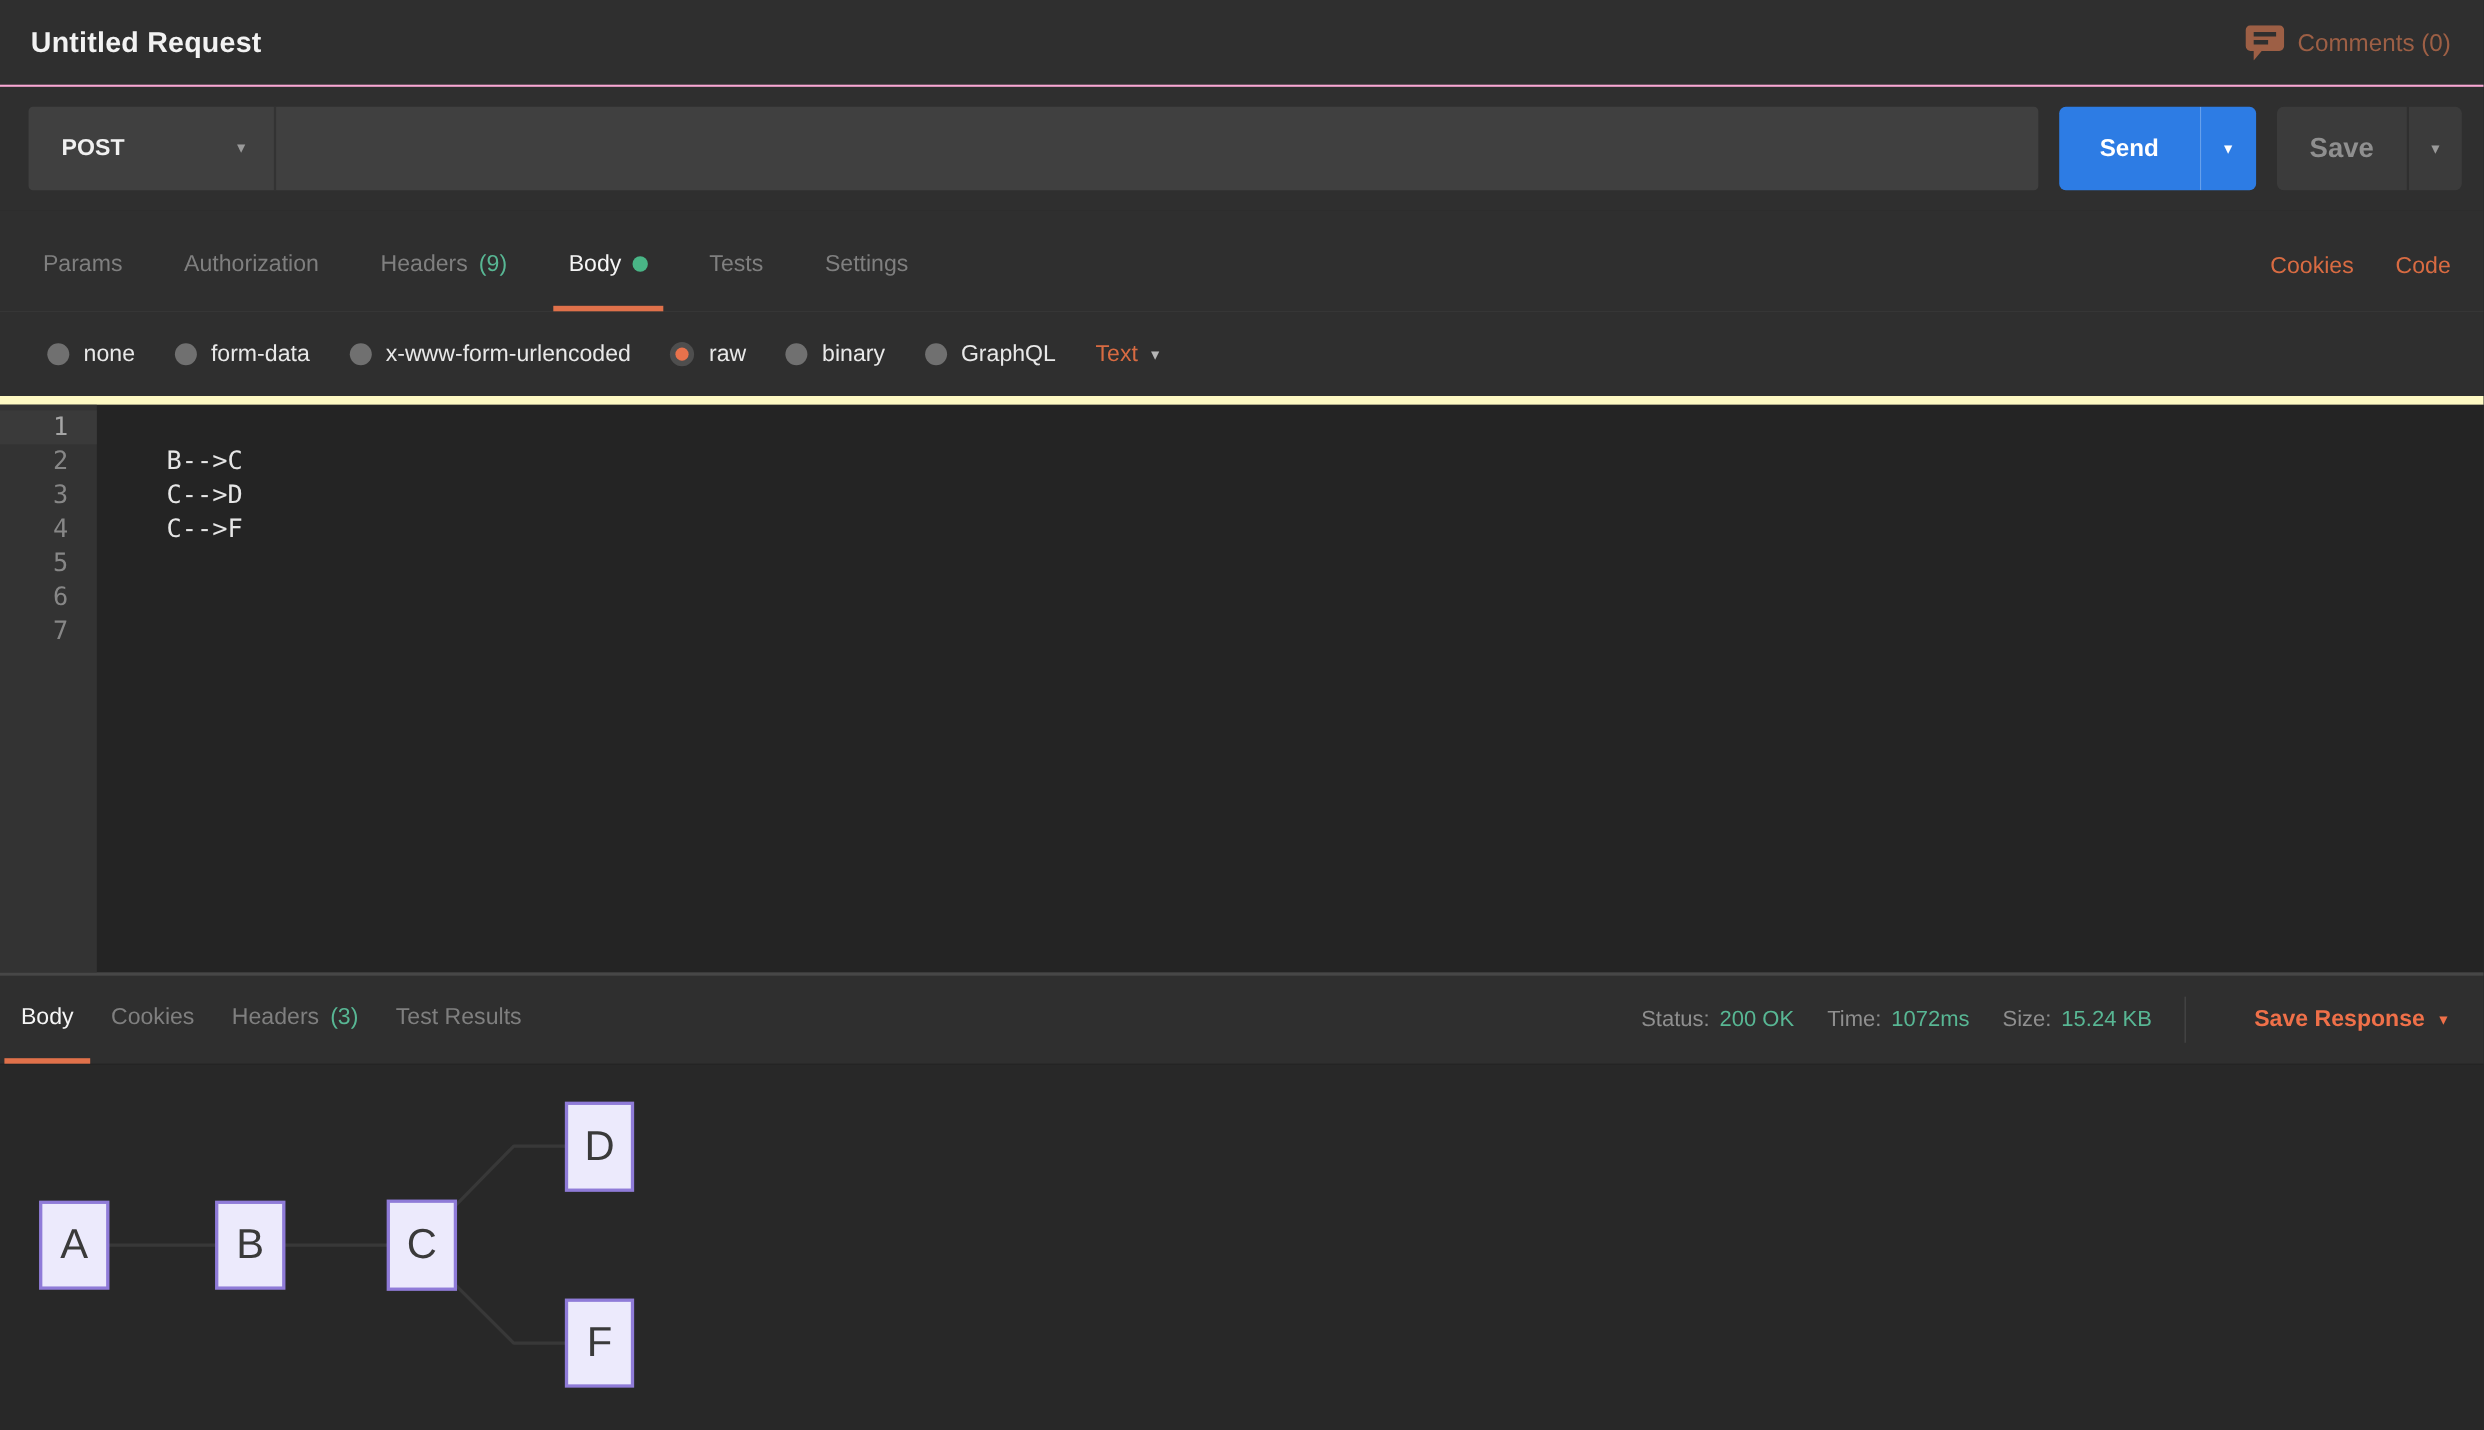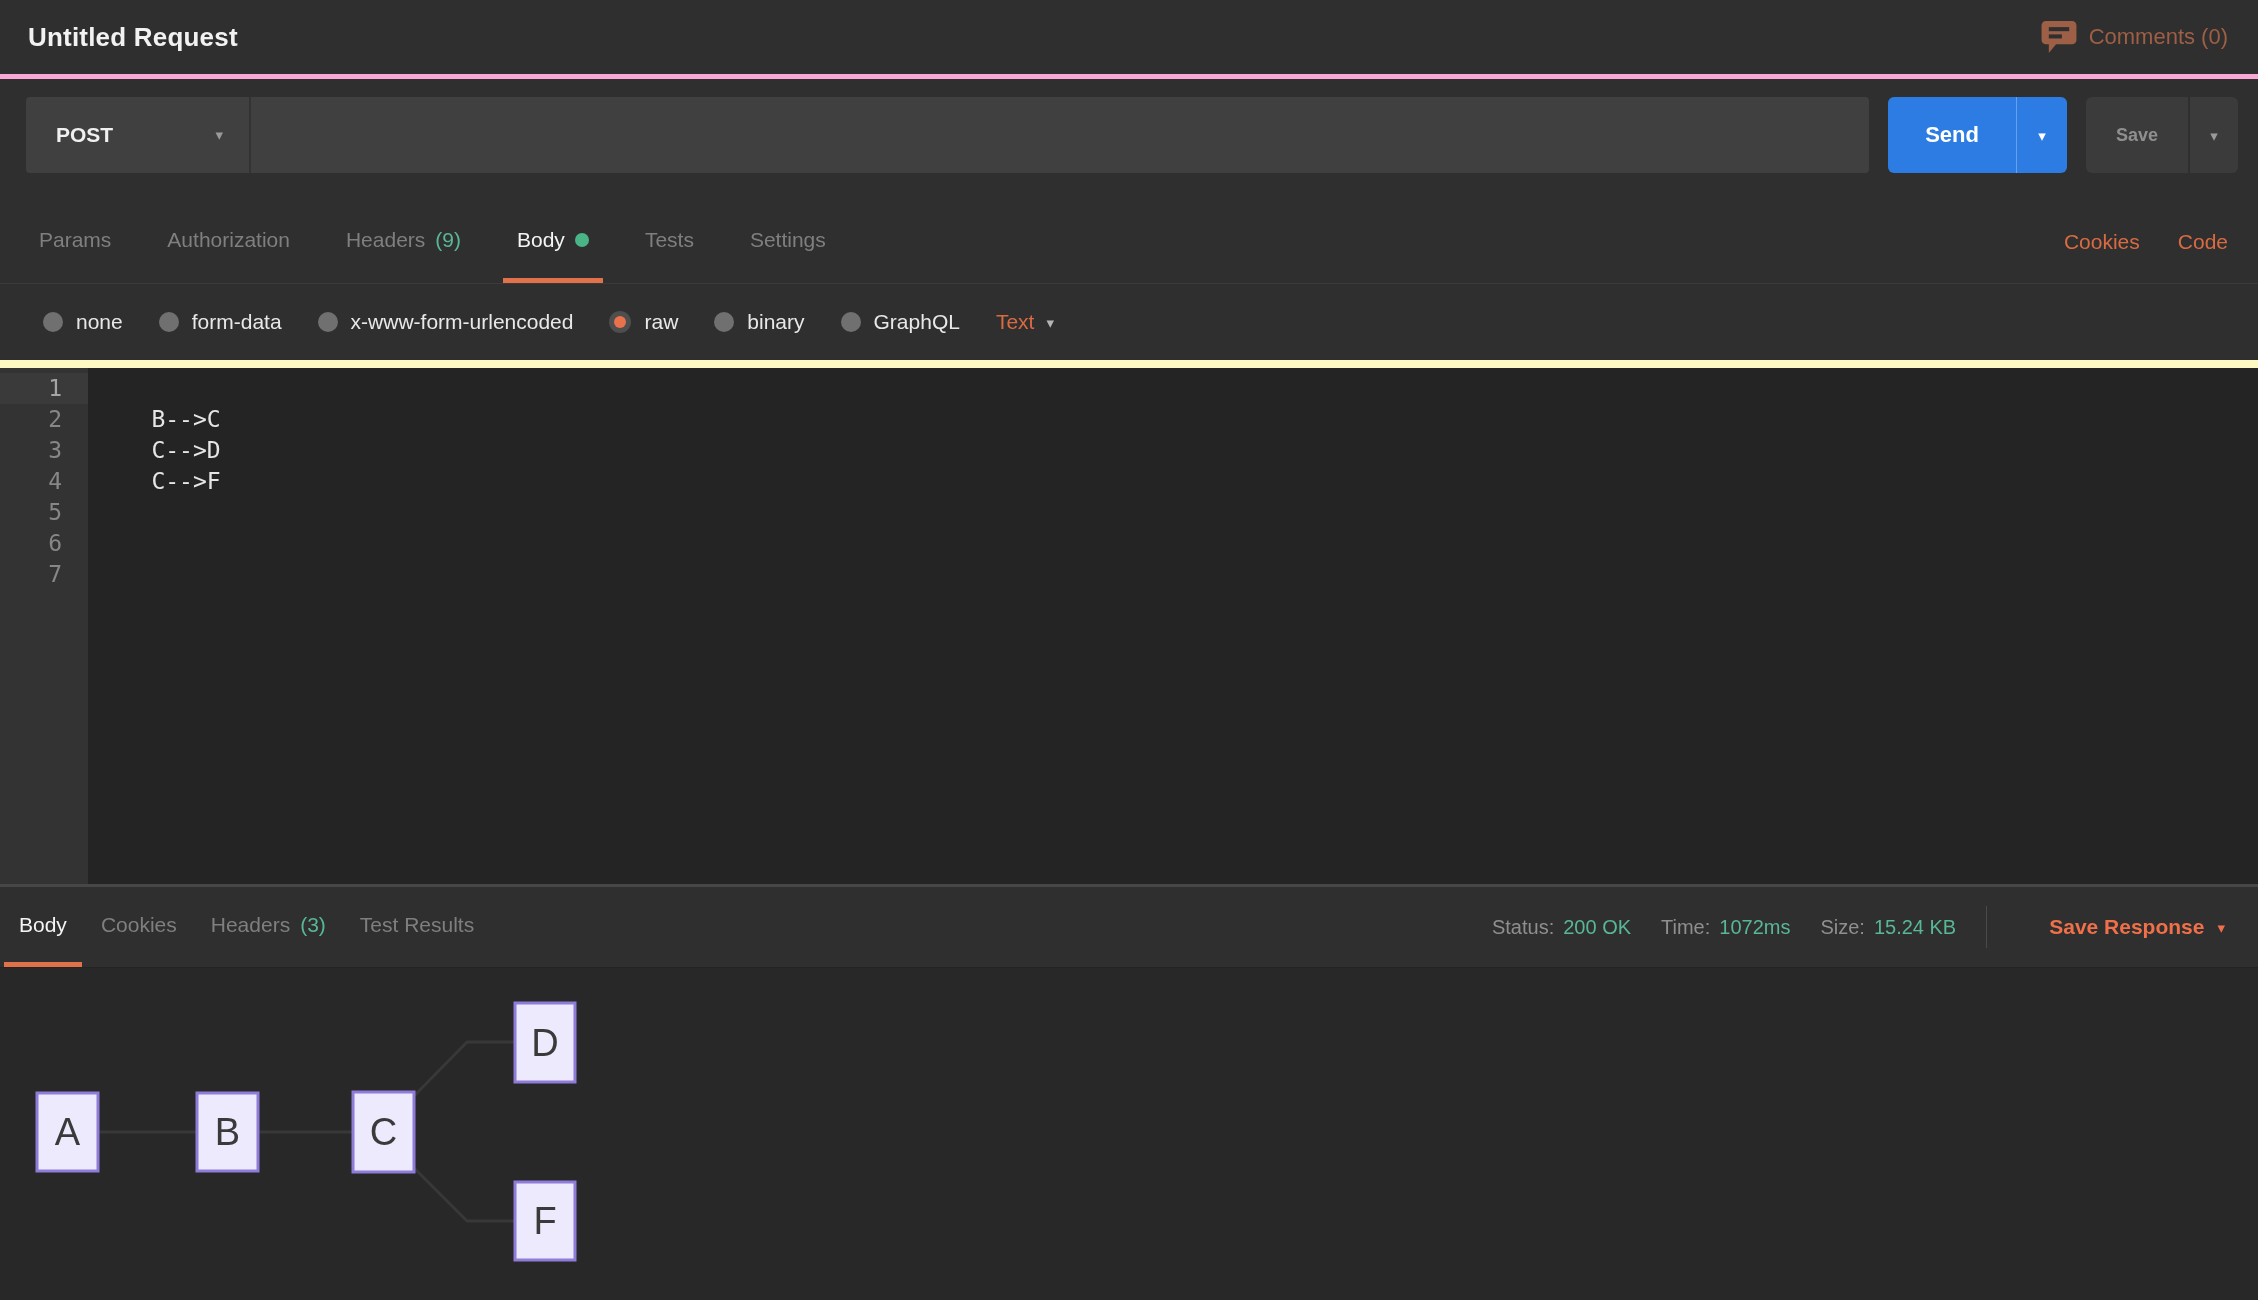--- a/index.html
+++ b/index.html
@@ -5,21 +5,21 @@
   * { box-sizing: border-box; margin: 0; padding: 0; }
   html, body { background: #282828; }
   body { font-family: "Liberation Sans", sans-serif; }
   #app {
     position: relative; width: 2258px; height: 1300px;
     background: #282828; overflow: hidden; color: #ddd;
   }
 
   
   .top-bar {
-    height: 79px; background: #2f2f2f; border-bottom: 5px solid #f9a8d4;
+    height: 79px; background: #2f2f2f; border-bottom: 2px solid #f9a8d4;
     display: flex; align-items: center; justify-content: space-between;
     padding: 0 30px 0 28px;
   }
   .req-title { font-size: 26px; font-weight: 700; color: #f2f2f2; letter-spacing: .2px; }
   .comments { display: flex; align-items: center; gap: 12px; color: var(--comments); font-size: 22px; cursor: pointer; }
   .comments svg { display: block; }
 
   
   .request-row {
     height: 112px; background: #2f2f2f;
@@ -37,21 +37,21 @@
   .chev { color: #9a9a9a; font-size: 15px; line-height: 1; }
   .url-input {
     flex: 1; background: transparent; border: none; outline: none;
     color: #d9d9d9; font-size: 21px; padding: 0 22px; font-family: "Liberation Sans", sans-serif;
   }
   .split-btn { display: flex; align-items: stretch; height: 76px; border-radius: 6px; overflow: hidden; cursor: pointer; }
   .send-btn { background: var(--blue); }
   .send-btn .btn-main { padding: 0 37px; display: flex; align-items: center; color: #fff; font-size: 22px; font-weight: 600; }
   .send-btn .btn-caret { width: 51px; display: flex; align-items: center; justify-content: center; color: #fff; border-left: 1px solid rgba(255,255,255,.28); font-size: 15px; }
   .save-btn { background: #3b3b3b; }
-  .save-btn .btn-main { padding: 0 30px; display: flex; align-items: center; color: #8f8f8f; font-size: 18px; font-weight: 600; }
+  .save-btn .btn-main { padding: 0 30px; display: flex; align-items: center; color: #8f8f8f; font-size: 25px; font-weight: 600; }
   .save-btn .btn-caret { width: 50px; display: flex; align-items: center; justify-content: center; color: #7d7d7d; border-left: 2px solid #2f2f2f; font-size: 15px; }
 
   
   .main-tabs {
     height: 93px; background: #2f2f2f; border-bottom: 1px solid #3a3a3a;
     display: flex; align-items: stretch; padding: 10px 30px 0 25px;
   }
   .tabs-left { display: flex; align-items: stretch; gap: 28px; }
   .tab {
     display: flex; align-items: center; gap: 10px; padding: 0 14px;

